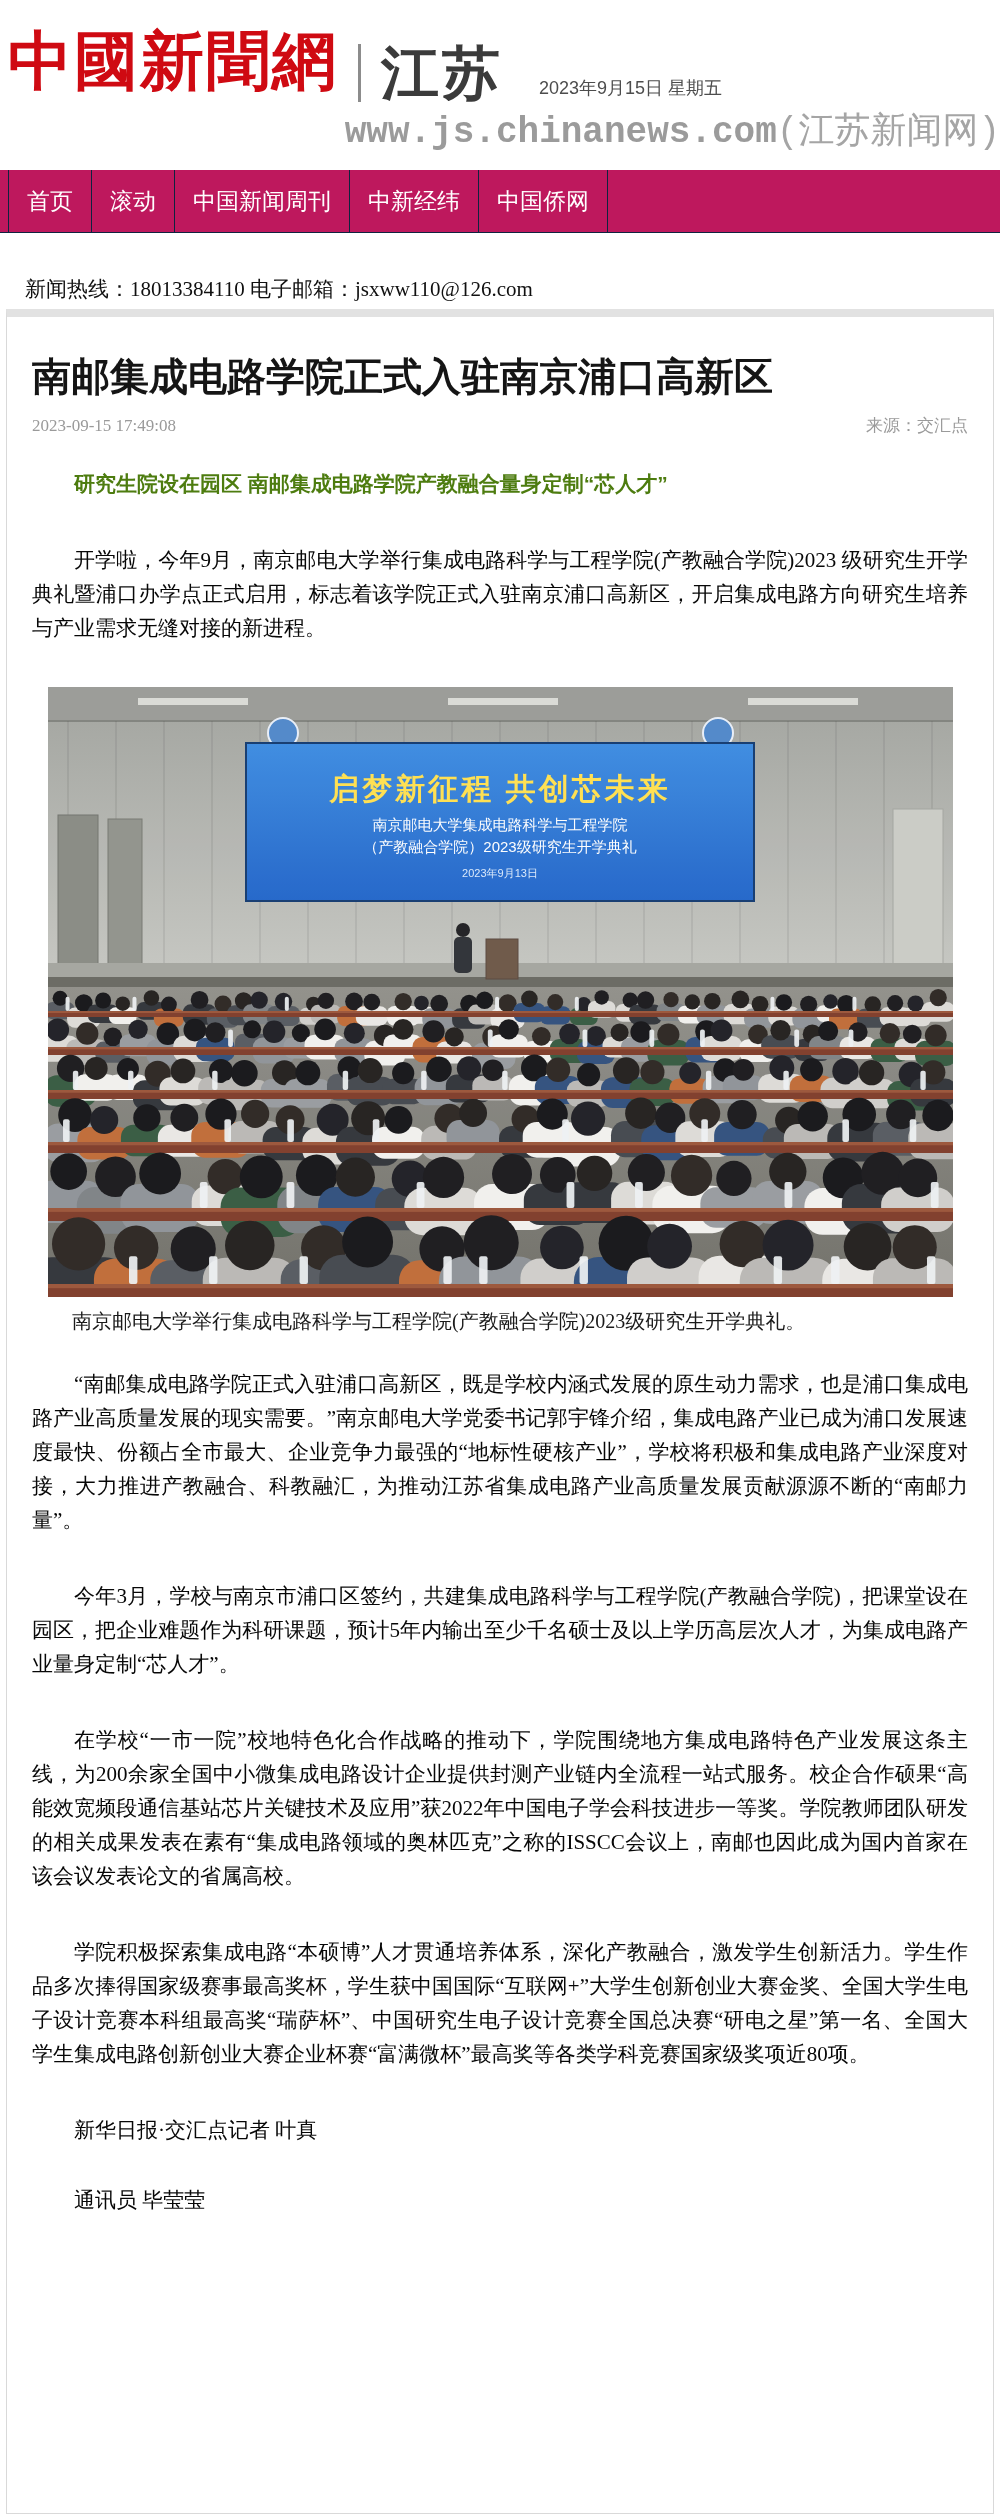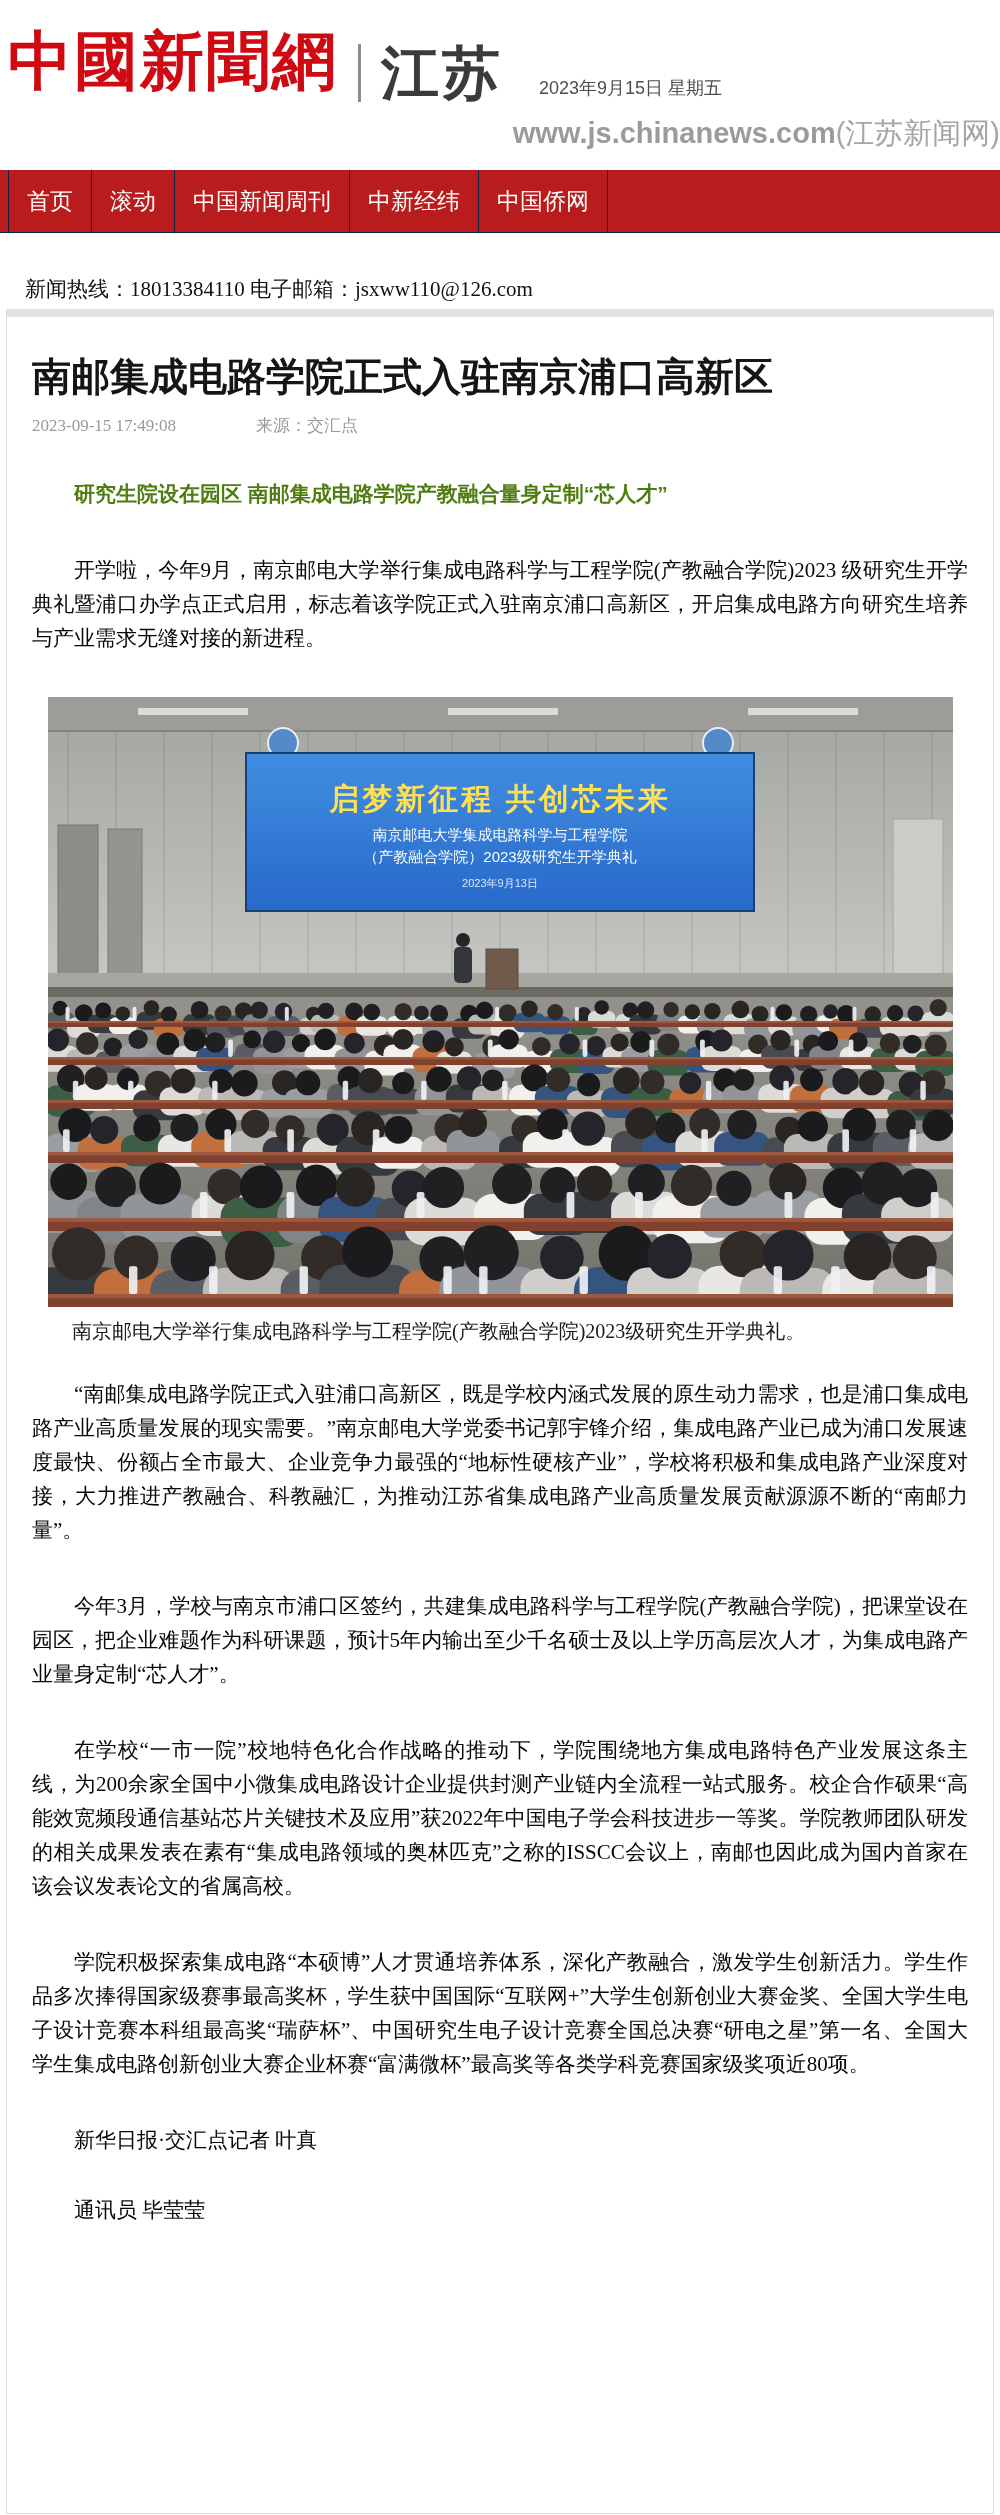--- a/index.html
+++ b/index.html
@@ -11,41 +11,41 @@
   
   .site-header{padding:14px 0 0 8px;background:#fff;text-align:right;}
   .brand-row{display:flex;align-items:flex-start;height:98px;}
   .logo-cn{
     font-family:"DejaVu Serif","Liberation Serif",serif;
     font-weight:900;color:#cf0a12;font-size:64px;line-height:94px;letter-spacing:2px;white-space:nowrap;
   }
   .logo-divider{width:3px;height:58px;background:#8c8c8c;margin:30px 20px 0 20px;flex:0 0 auto;}
   .region-label{font-weight:900;color:#3b3b3b;font-size:58px;line-height:1;margin-top:30px;letter-spacing:3px;}
   .header-date{font-size:18px;color:#4d4d4d;margin:62px 0 0 36px;}
-  .url-row{font-family:Liberation Sans, sans-serif;font-weight:bold;font-size:29px;color:#9b9b9b;line-height:34px;margin:4px 0 0 16px;white-space:nowrap;}
+  .url-row{font-family:Liberation Mono, monospace;font-weight:bold;font-size:36px;color:#9b9b9b;line-height:34px;margin:4px 0 0 16px;white-space:nowrap;}
   .url-note{font-weight:400;color:#a5a5a5;}
   
   .main-nav{
-    margin-top:20px;height:62px;background:#b91c1c;display:flex;align-items:stretch;
+    margin-top:20px;height:62px;background:#be185d;display:flex;align-items:stretch;
     color:#fff;font-size:23px;border-bottom:1px solid #0e2340;
   }
   .nav-item{display:flex;align-items:center;padding:0 18px;border-right:1px solid #0e2340;cursor:pointer;}
   .nav-item:first-child{border-left:1px solid #0e2340;margin-left:8px;}
   
   .hotline-bar{height:76px;box-sizing:border-box;padding:42px 0 0 25px;font-size:21px;color:#101010;}
   
   .article-card{
     margin:0 6px;background:#fff;border:1px solid #d9d9d9;border-top:8px solid #e2e2e2;
     padding:30px 25px 60px;box-sizing:border-box;min-height:2205px;
   }
   .article-title{
     font-family:"Liberation Sans","DejaVu Sans",sans-serif;
     font-size:39px;font-weight:700;color:#151515;text-align:left;margin:10px 0 18px;line-height:40px;
   }
-  .meta-row{display:flex;justify-content:flex-start;gap:80px;font-size:17px;color:#9a9a9a;margin:0 0 40px;line-height:22px;}
+  .meta-row{display:flex;justify-content:space-between;gap:80px;font-size:17px;color:#9a9a9a;margin:0 0 30px;line-height:22px;}
   .subtitle{
     font-family:"Liberation Sans","DejaVu Sans",sans-serif;
     font-weight:700;font-size:21px;color:#4d7c0f;text-indent:2em;margin:14px 0 42px;line-height:34px;
   }
   .para{font-size:21px;line-height:34px;text-align:justify;text-indent:2em;margin:0 0 42px;color:#070707;}
   figure.photo{margin:8px auto 8px;width:905px;padding:0;line-height:0;}
   .caption{font-size:20px;color:#1a1a1a;text-indent:2em;margin:0 0 30px;line-height:32px;}
   .byline{font-size:21px;text-indent:2em;margin:0 0 36px;line-height:34px;color:#070707;}
 </style>
 </head>

